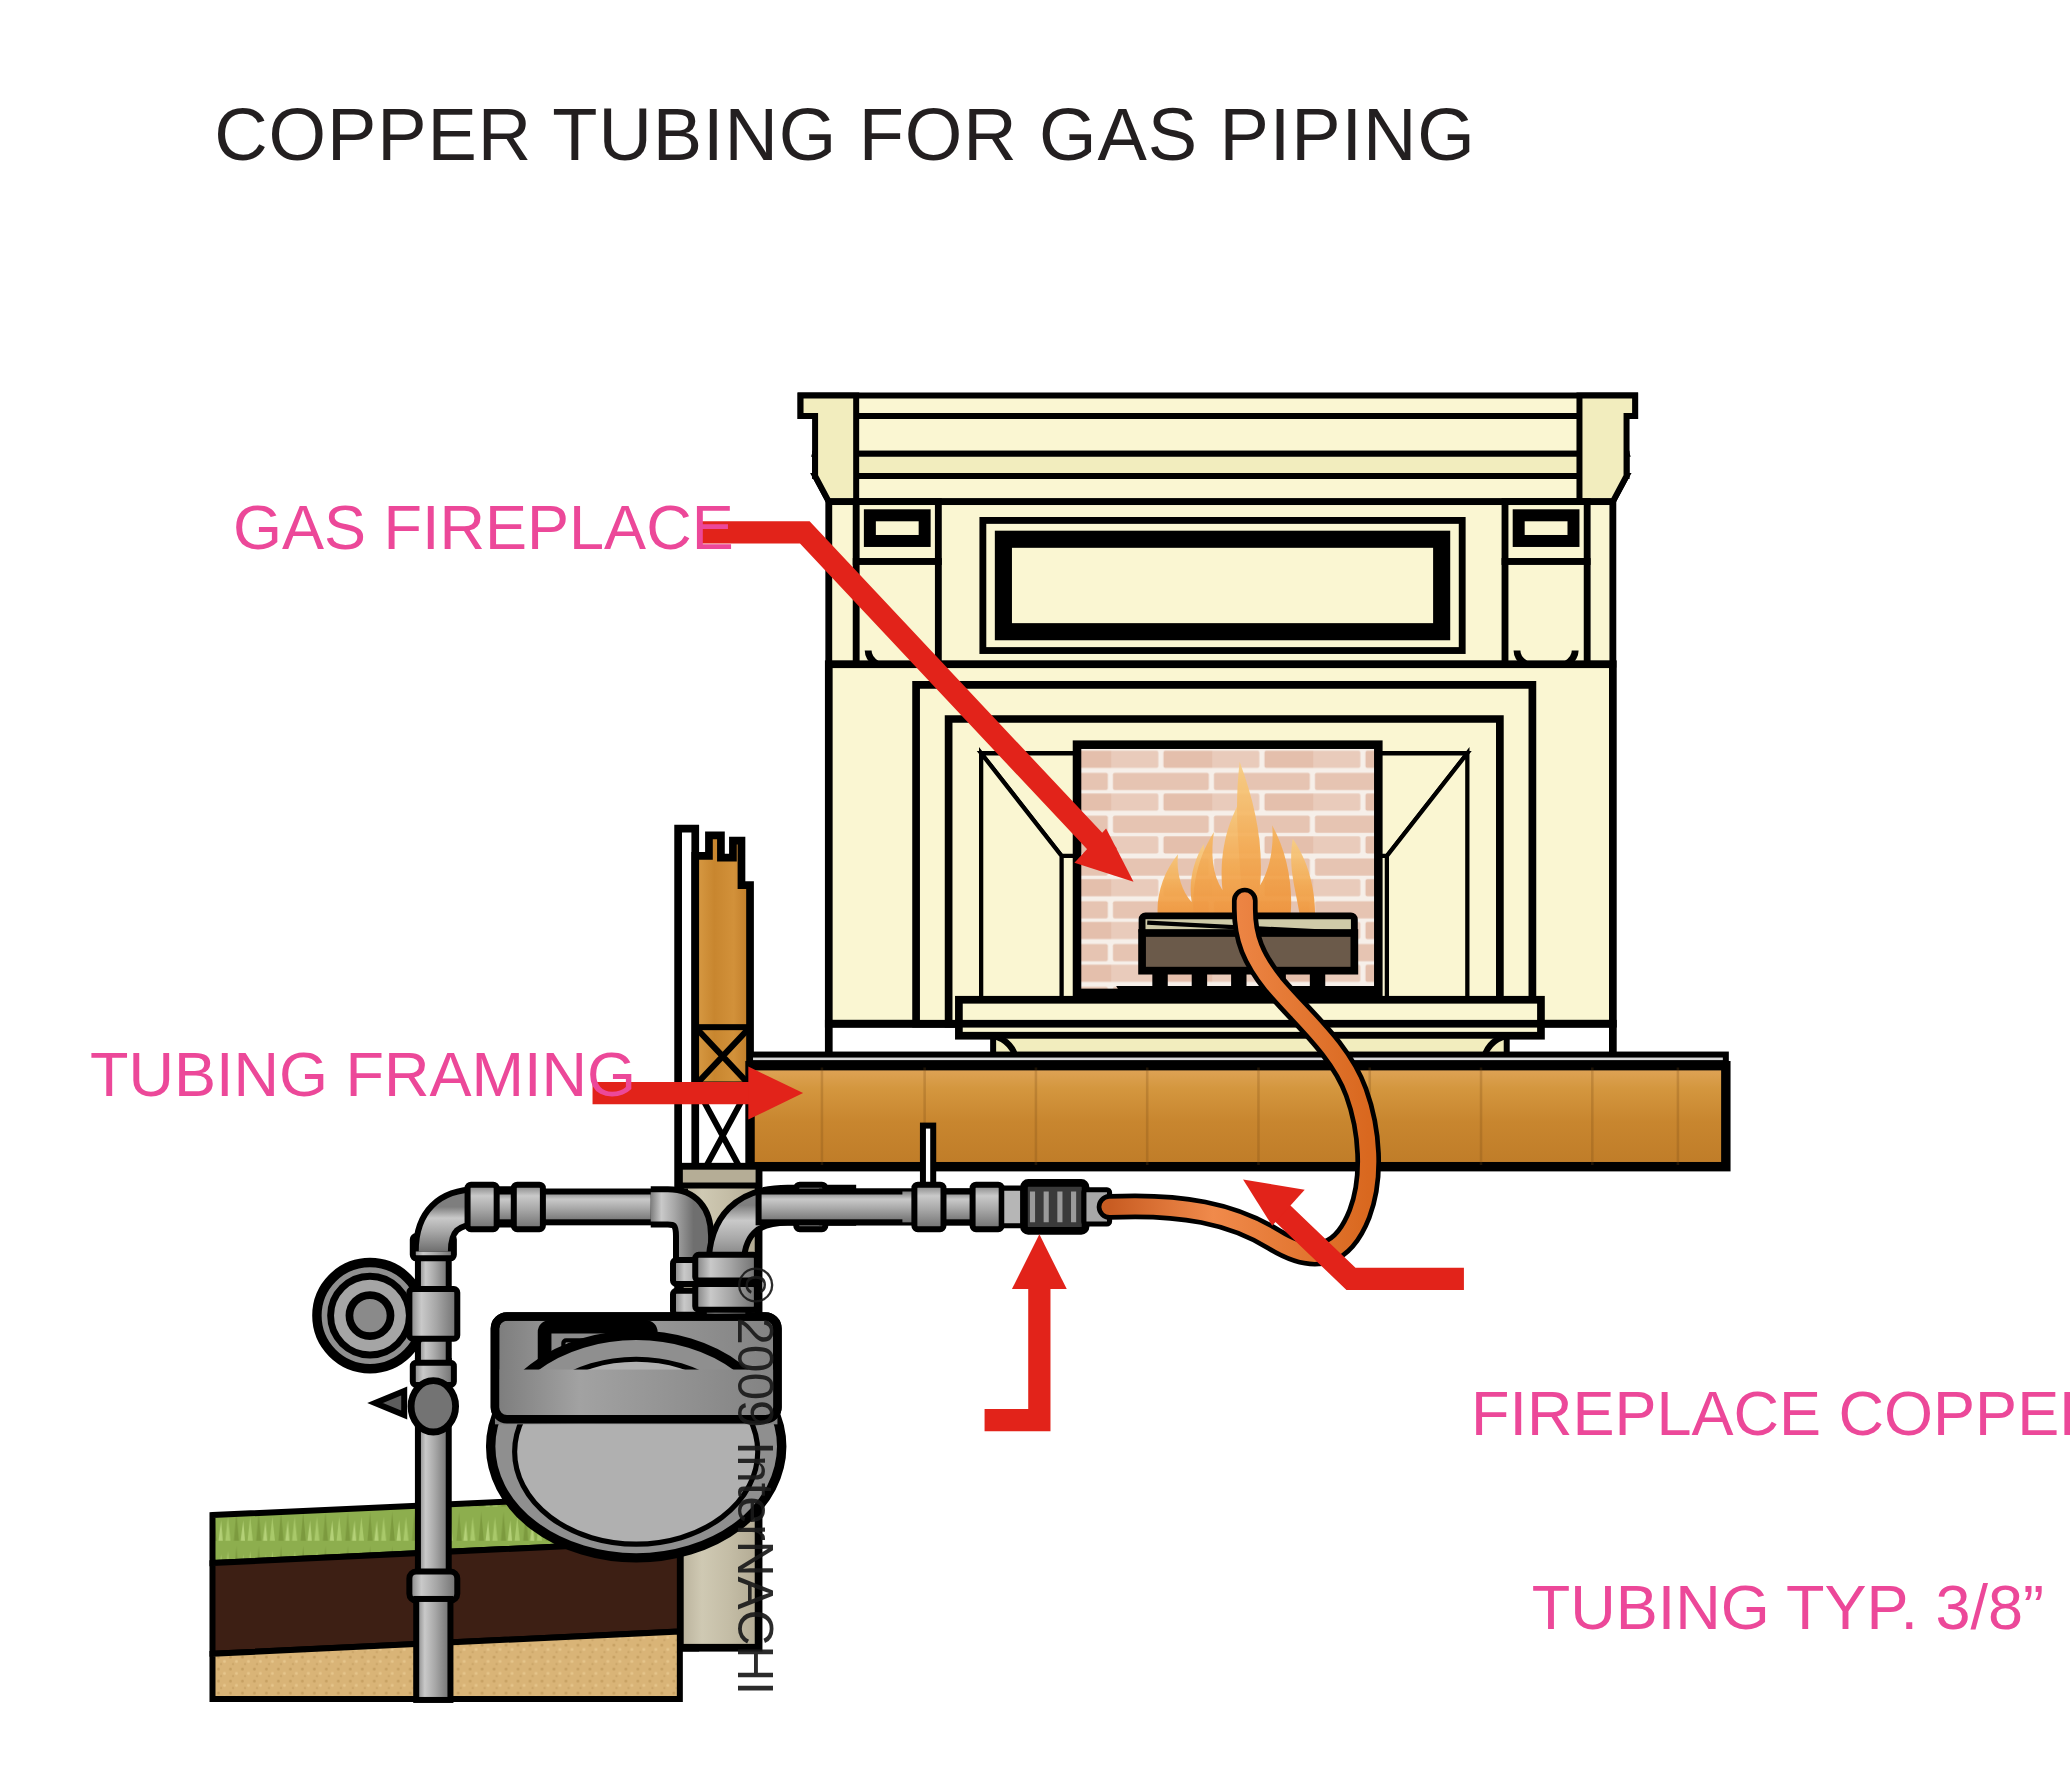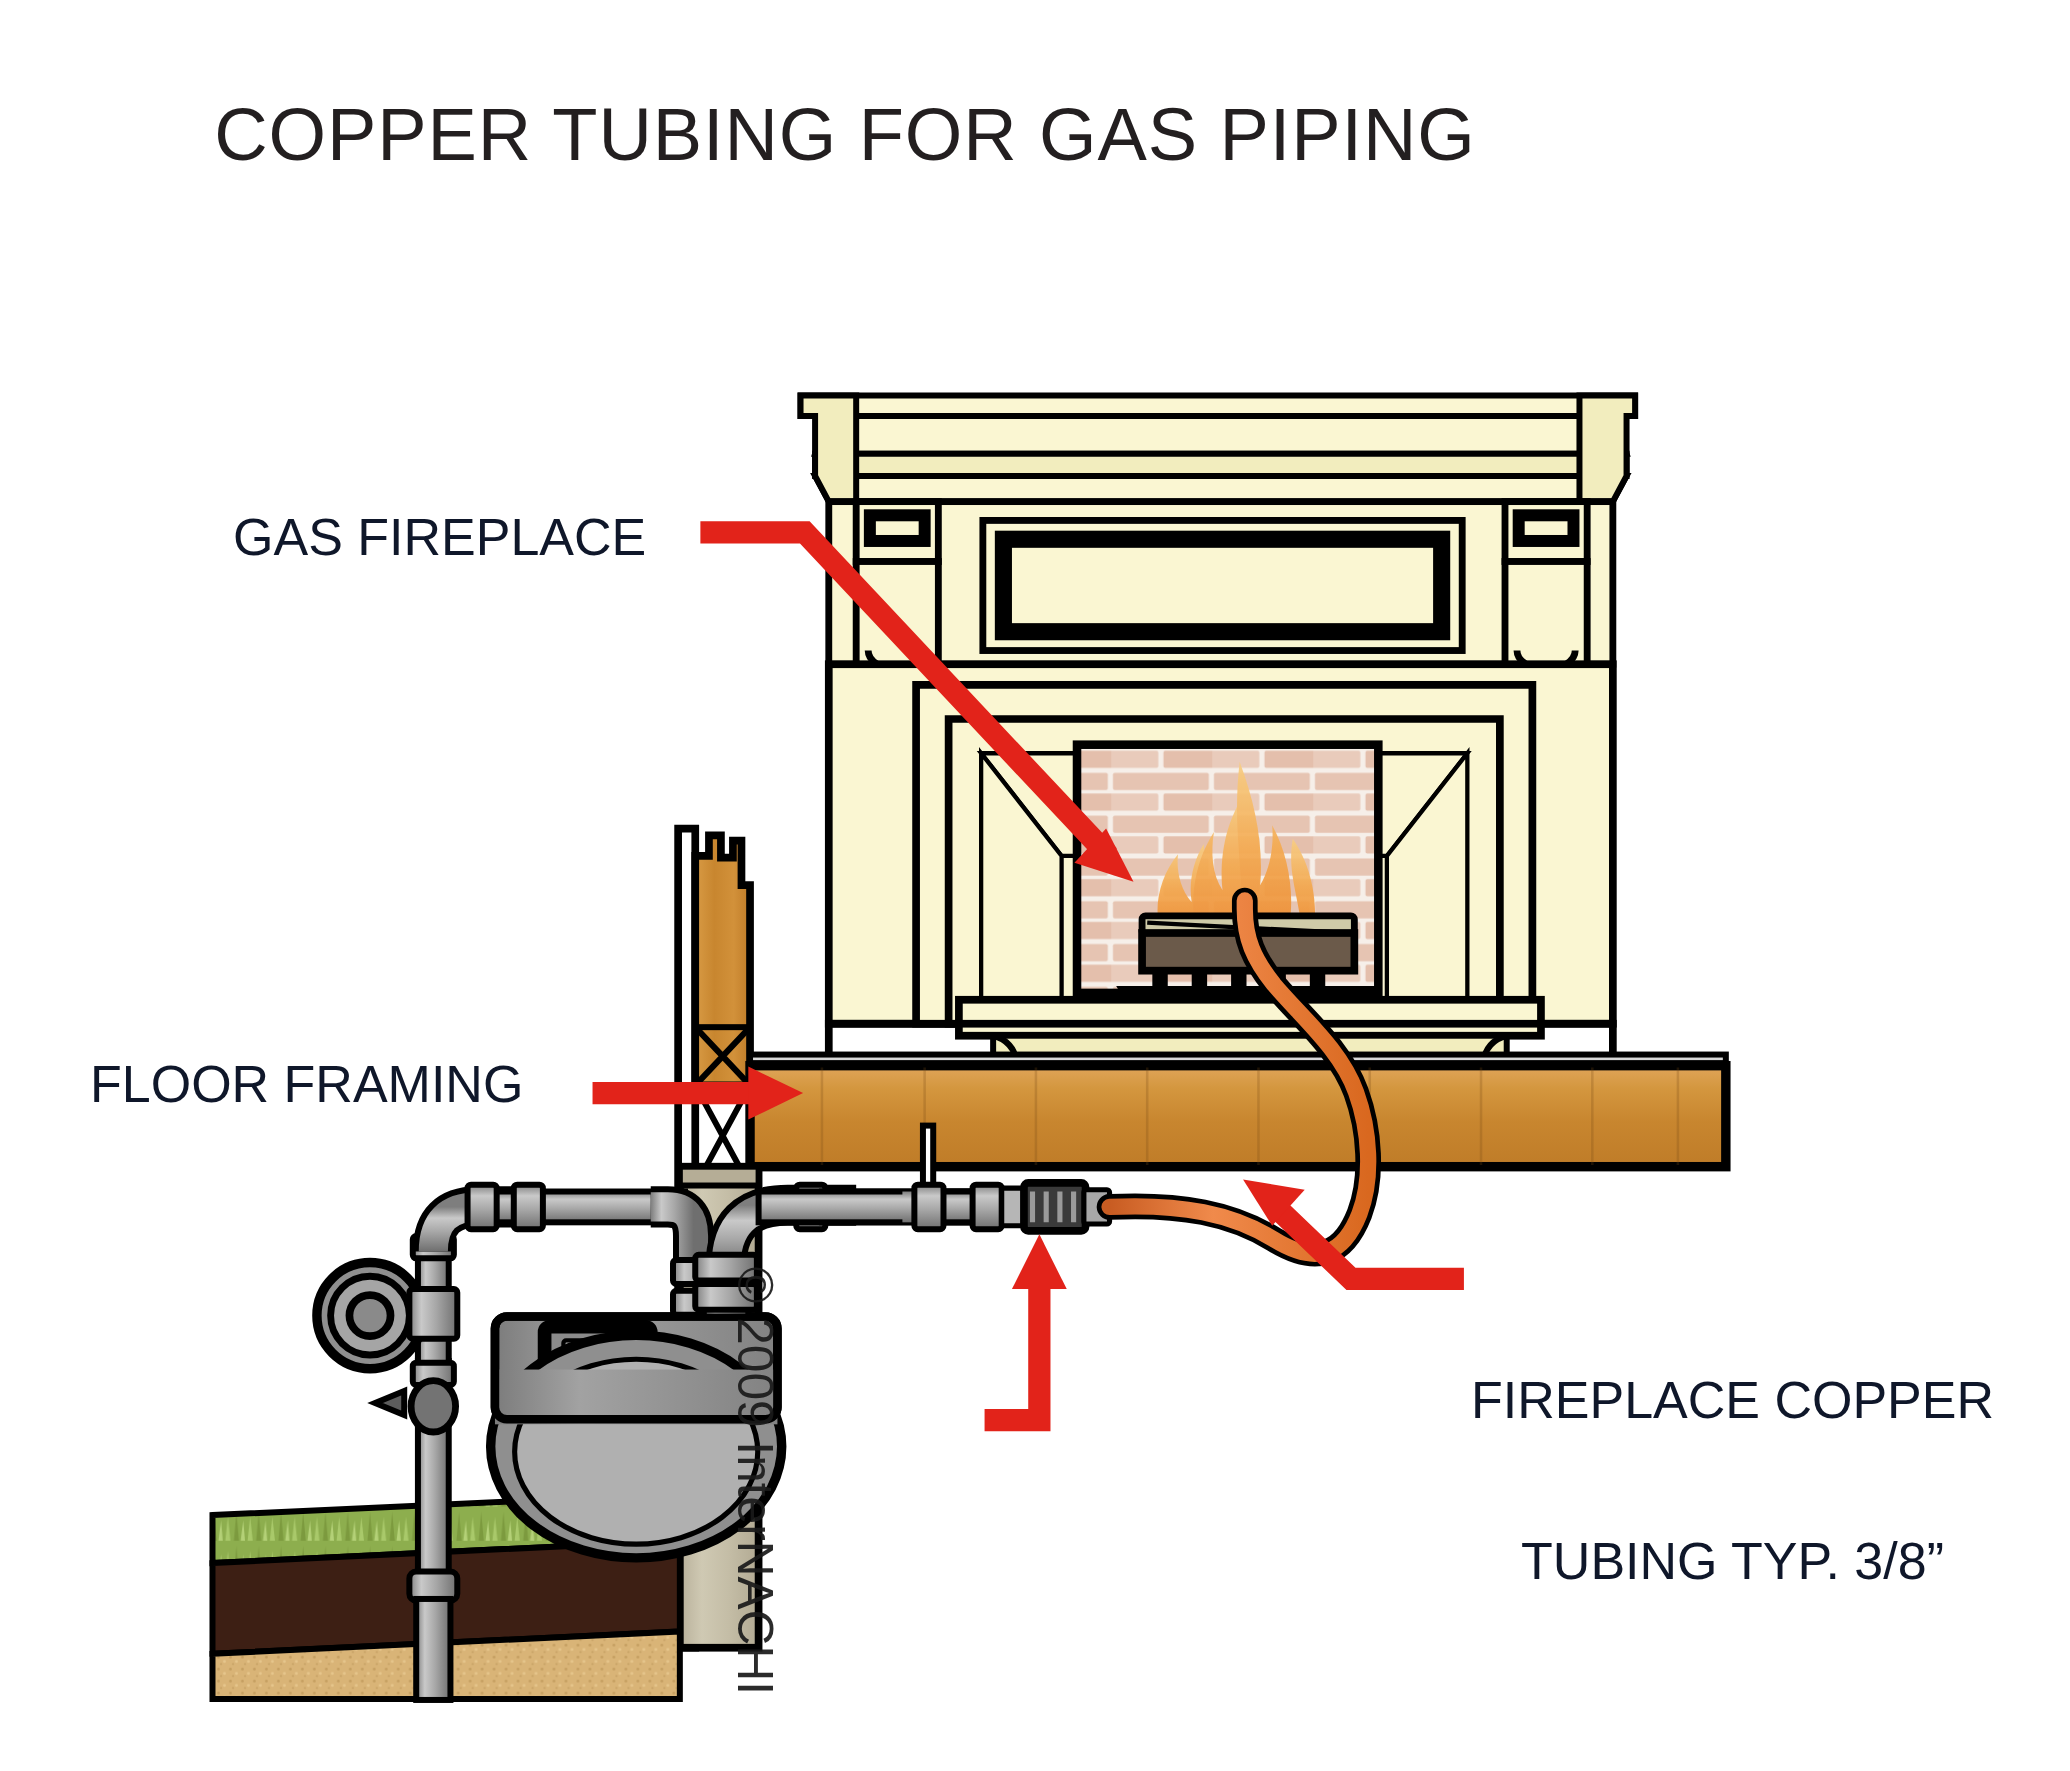--- a/index.html
+++ b/index.html
@@ -14,26 +14,25 @@
   .ttl{
     position:absolute;left:0;top:92px;width:1690px;
     text-align:center;
     font-size:74px;letter-spacing:0.9px;
     color:#231f20;
     font-family:"Liberation Sans", sans-serif;
     white-space:nowrap;
   }
   .lbl{
     position:absolute;
-    color:#0f172a;
-    font-size:52px;
+    color:#ec4899;
+    font-size:63px;
     line-height:1.03em;
     font-family:"Liberation Sans", sans-serif;
     white-space:pre;
-    margin-top:16px;
   }
   #lbl-fireplace{left:233px;top:495px;}
   #lbl-floor{left:90px;top:1042px;}
   #lbl-flex{left:1471px;top:1251px;text-align:left;}
   #lbl-valve{left:1046px;top:1384px;}
 </style>
 </head>
 <body>
 
 <div id="page">
@@ -386,21 +385,21 @@
 
       <g>
         <path d="M1150 1659 L1214 1659 L1214 1498" fill="none" stroke="#E2231A" stroke-width="26" stroke-linejoin="miter"></path>
         <path d="M1214 1442 L1182 1506 L1246 1506 Z" fill="#E2231A"></path>
       </g>
     </g>
   </svg>
 
   <div class="lbl" id="lbl-fireplace">GAS FIREPLACE</div>
 
-  <div class="lbl" id="lbl-floor">FLOOR FRAMING</div>
+  <div class="lbl" id="lbl-floor">TUBING FRAMING</div>
 
   <div class="lbl" id="lbl-flex">
     <div>FIREPLACE COPPER</div>
     <div style="text-align:center;">TUBING TYP. 3/8”</div>
   </div>
 
 
 </div>
 
 

